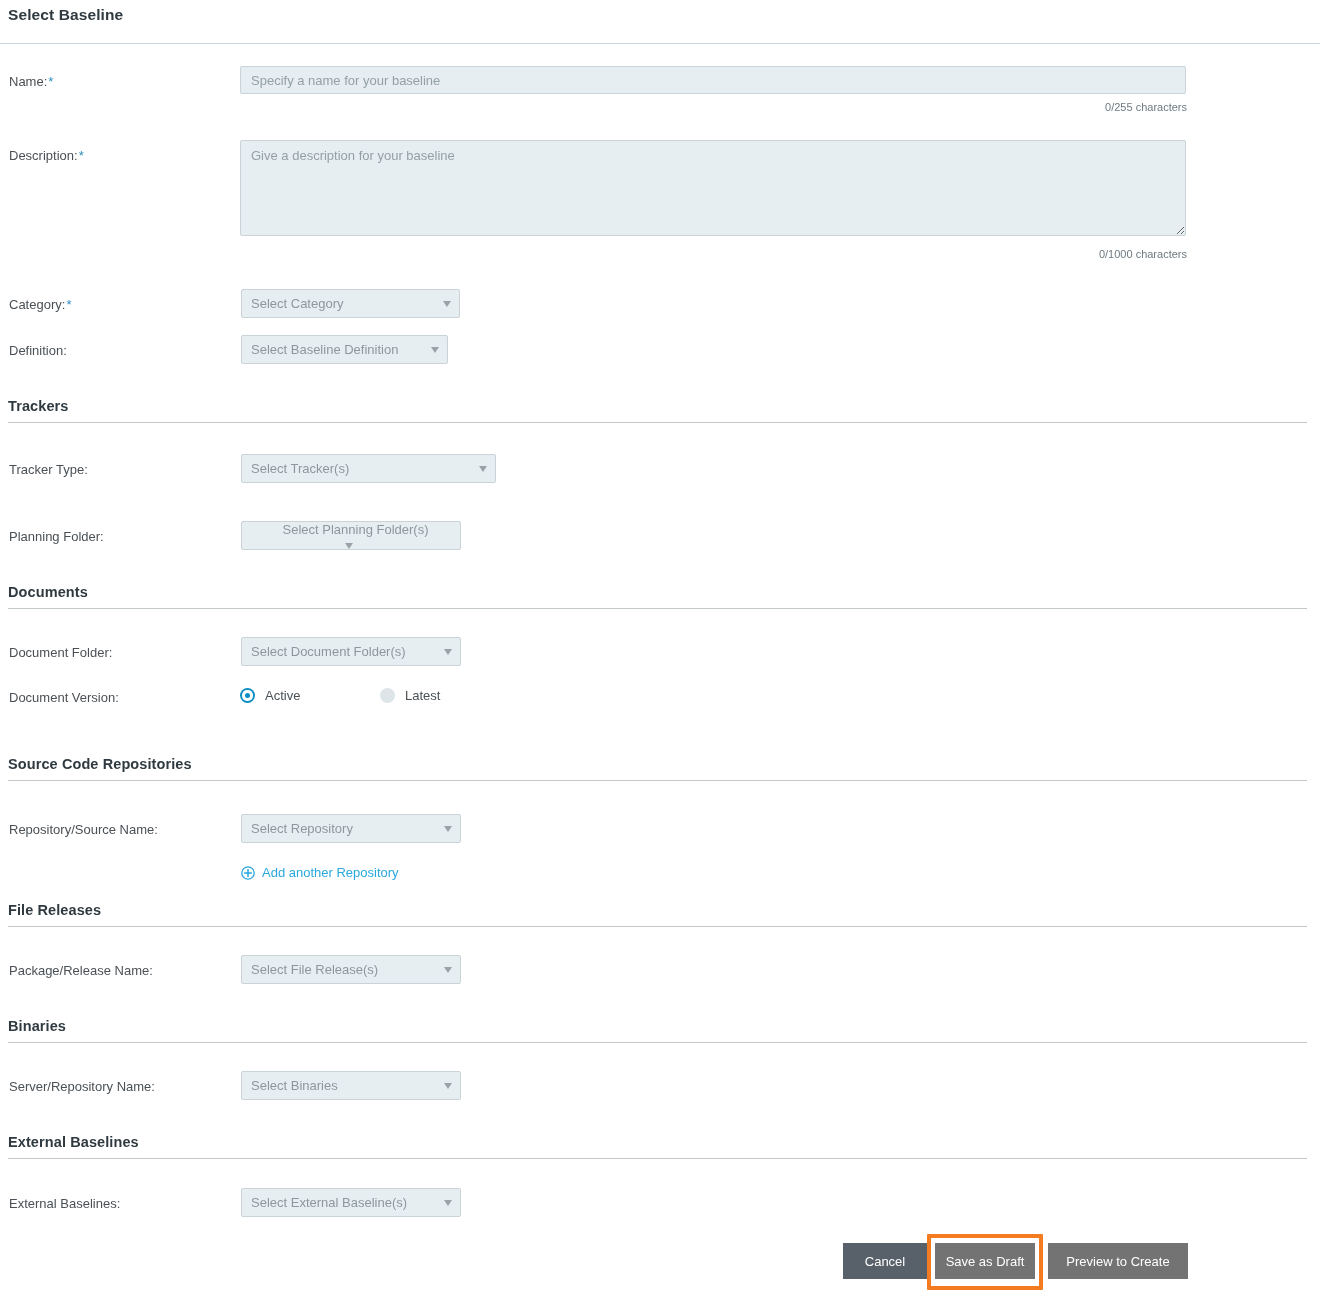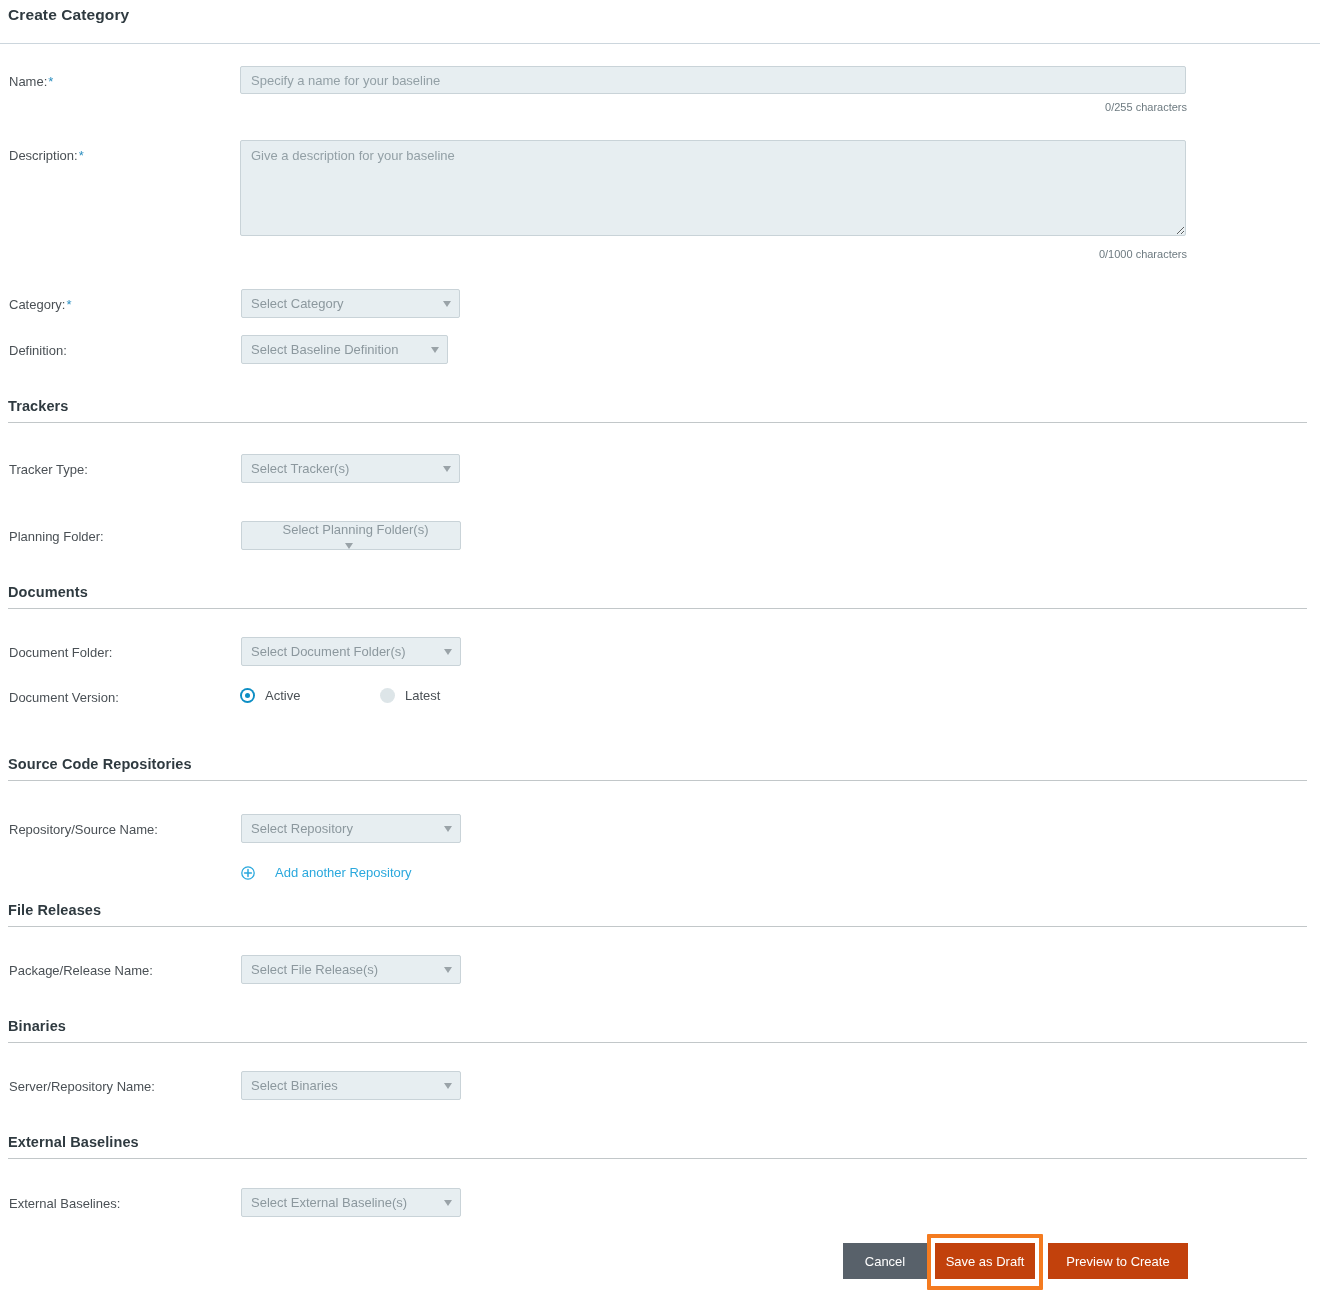--- a/index.html
+++ b/index.html
@@ -208,21 +208,21 @@
     align-items: center;
     text-decoration: none;
     cursor: pointer;
   }
   .add-link .plus-ico {
     width: 14px; height: 14px;
     flex: none;
     display: block;
   }
   .add-link .add-text {
-    margin-left: 20px;
+    margin-left: 7px;
     font-size: 13px;
     color: #2aa8dd;
     white-space: nowrap;
   }
 
   
   .btn {
     position: absolute;
     height: 36px;
     border: none;
@@ -230,33 +230,33 @@
     font-size: 13px;
     color: #ffffff;
     cursor: pointer;
     display: flex;
     align-items: center;
     justify-content: center;
     padding: 0 16px;
     white-space: nowrap;
   }
   .btn-cancel { background: #58616a; }
-  .btn-primary { background: #c2410c; }
+  .btn-primary { background: #737373; }
 
   .hl-box {
     position: absolute;
     border: 4px solid #f47b20;
     background: #ffffff;
     border-radius: 1px;
   }
 </style>
 </head>
 <body>
 
-<div class="page-title">Create Category</div>
+<div class="page-title">Select Baseline</div>
 <div class="top-rule"></div>
 
 <div class="row" style="top:66px;">
   <span class="lbl" style="top:8px;">
     <span>Name:</span><span class="req">*</span>
   </span>
   <input class="txt-input" type="text" style="top: 0px;" placeholder="Specify a name for your baseline">
 </div>
 <div class="counter" style="top:101px;">0/255 characters</div>
 
@@ -293,21 +293,21 @@
 </div>
 
 <div class="sect" style="top:398px;">
   <h2>Trackers</h2>
   <div class="rule"></div>
 </div>
 <div class="row" style="top:454px;">
   <span class="lbl" style="top:8px;">
     <span>Tracker Type:</span>
   </span>
-  <div class="sel" style="top:0px;width:219px;gap:17px;">
+  <div class="sel" style="top:0px;width:255px;gap:17px;">
     <span class="sel-text">Select Tracker(s)</span>
     <span class="caret">
         <i></i>
       </span>
   </div>
 </div>
 <div class="row" style="top:521px;">
   <span class="lbl" style="top:8px;">
     <span>Planning Folder:</span>
   </span>

